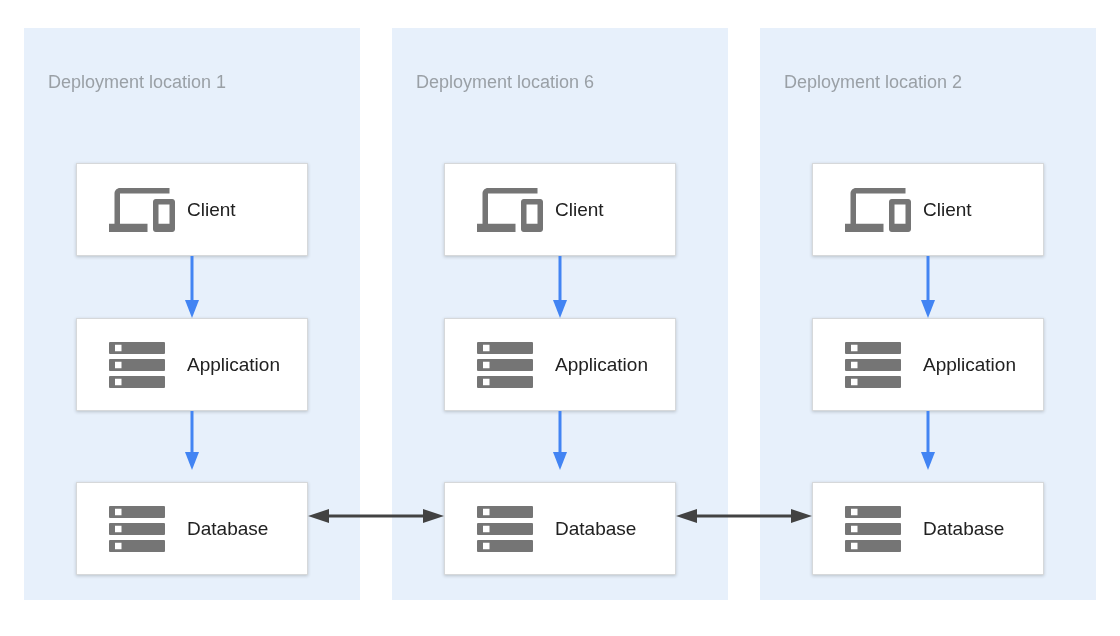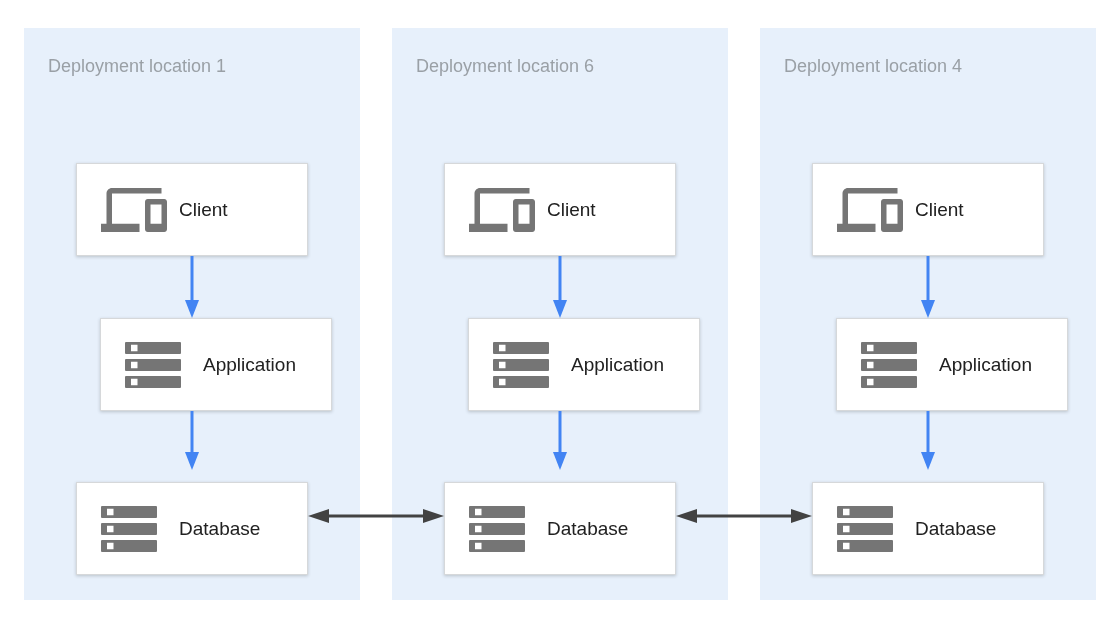--- a/index.html
+++ b/index.html
@@ -20,43 +20,43 @@
     top: 28px;
     width: 336px;
     height: 572px;
     background: var(--zone-fill, #E7F0FB);
   }
   .zone-1 { left: 24px; }
   .zone-2 { left: 392px; }
   .zone-3 { left: 760px; }
   .zone-label {
     position: absolute;
-    top: 26px;
+    top: 42px;
     left: 24px;
     font-size: 18px;
     line-height: 24px;
     color: var(--zone-label-gray, #9AA0A6);
     white-space: nowrap;
     text-align: right;
   }
   .node {
     position: absolute;
     left: 52px;
     width: 232px;
     height: 93px;
     background: var(--node-fill, #ffffff);
     border: 1px solid var(--node-border, #D6D8DA);
     box-sizing: border-box;
     box-shadow: 0 1px 3px rgba(60,64,67,0.25);
     display: flex;
     align-items: center;
-    padding-left: 24px;
+    padding-left: 32px;
   }
   .node-client      { top: 135px; }
-  .node-application { top: 290px; margin-left: 24px; }
+  .node-application { top: 290px; }
   .node-database    { top: 454px; }
   .icon-wrap {
     width: 78px;
     display: flex;
     align-items: center;
     color: var(--icon-gray, #757575);
     flex: none;
   }
   .node-label {
     font-size: 19px;
@@ -199,21 +199,21 @@
             <rect x="6" y="19.75" width="6.5" height="6.5"></rect>
             <rect x="6" y="36.75" width="6.5" height="6.5"></rect>
           </g>
         </svg>
       </span>
       <span class="node-label">Database</span>
     </div>
   </div>
 
   <div class="zone zone-3">
-    <div class="zone-label">Deployment location 4</div>
+    <div class="zone-label">Deployment location 2</div>
 
     <div class="node node-client">
       <span class="icon-wrap">
         <svg width="66" height="50" viewBox="0 3 24 18" fill="currentColor" aria-hidden="true">
           <path d="M4 6h18V4H4c-1.1 0-2 .9-2 2v11H0v3h14v-3H4V6zm19 2h-6c-.55 0-1 .45-1 1v10c0 .55.45 1 1 1h6c.55 0 1-.45 1-1V9c0-.55-.45-1-1-1zm-1 9h-4v-7h4v7z"></path>
         </svg>
       </span>
       <span class="node-label">Client</span>
     </div>
 

